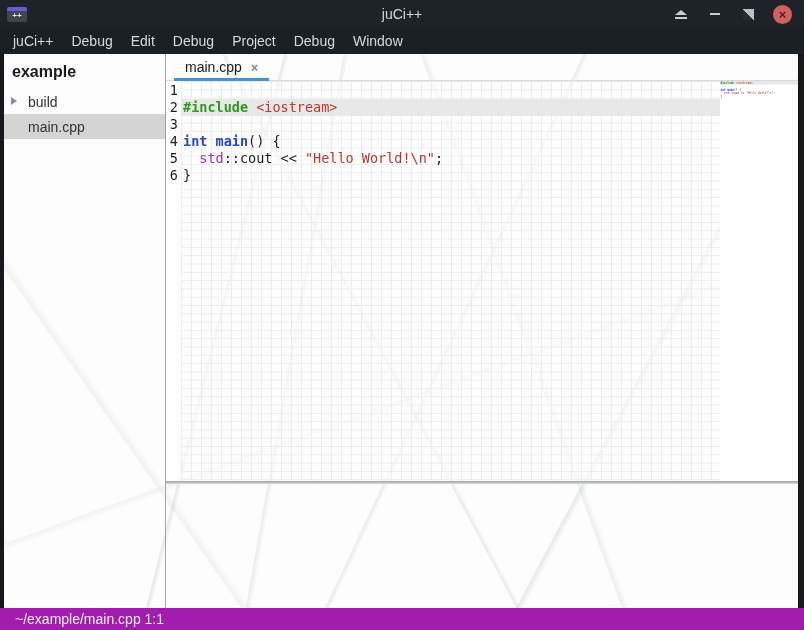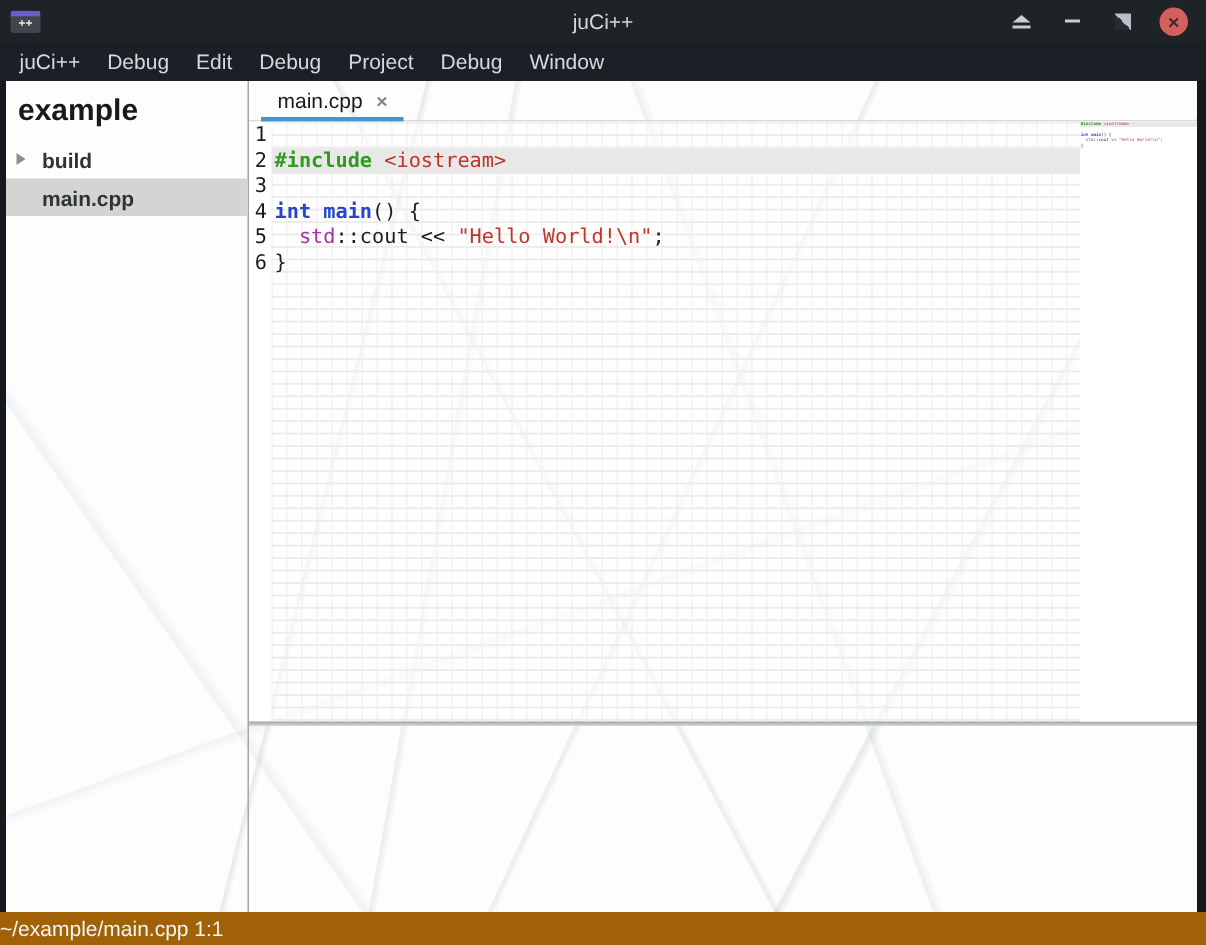--- a/index.html
+++ b/index.html
@@ -35,22 +35,22 @@
       linear-gradient(115deg, transparent 55%, rgba(187,194,199,.30) 55.15%, transparent 55.6%),
       linear-gradient(62deg, transparent 47%, rgba(187,194,199,.30) 47.15%, transparent 47.6%),
       linear-gradient(70deg, transparent 62%, rgba(187,194,199,.25) 62.15%, transparent 62.8%),
       linear-gradient(118deg, transparent 74%, rgba(180,188,194,.30) 74.2%, transparent 74.8%),
       linear-gradient(55deg, transparent 20%, rgba(195,201,206,.22) 20.2%, transparent 21%),
       linear-gradient(160deg, transparent 58%, rgba(195,201,206,.20) 58.2%, transparent 59%);
   }
 
   
   .sidebar { width:162px; flex:0 0 auto; border-right:1px solid #a3a6a8; position:relative; z-index:1; display:flex; flex-direction:column; padding-top:6px; }
-  .tree-header { font-size:20px; font-weight:bold; color:#17191b; padding:3px 8px 8px 8px; }
-  .tree-item { height:25px; display:flex; align-items:center; font-size:14px; color:#2e3436; position:relative; padding-left:24px;font-weight:bold; }
+  .tree-header { font-size:16px; font-weight:bold; color:#17191b; padding:3px 8px 8px 8px; }
+  .tree-item { height:25px; display:flex; align-items:center; font-size:14px; color:#2e3436; position:relative; padding-left:24px; }
   .tree-item.selected { background:#d4d4d4; }
   .expander { position:absolute; left:7px; top:8px; width:0; height:0; border-top:4px solid transparent; border-bottom:4px solid transparent; border-left:6px solid #8a8f93; }
 
   
   .main { flex:1 1 auto; display:flex; flex-direction:column; position:relative; z-index:1; min-width:0; }
   .tabbar { height:27px; flex:0 0 auto; border-bottom:1px solid #dadada; display:flex; align-items:stretch; }
   .tab { margin-left:8px; display:flex; align-items:center; gap:9px; padding:0 11px; position:relative; }
   .tab-label { font-size:14px; color:#17191b; }
   .tab-close { color:#82878b; font-size:13px; font-weight:bold; line-height:1; }
   .tab.active::after { content:""; position:absolute; left:0; right:0; bottom:-1px; height:3px; background:#4693d2; }
@@ -72,21 +72,21 @@
   .tok-ns   { color:#a332a3; }
   .tok-plain{ color:#1a1d1f; }
 
   .minimap { width:78px; flex:0 0 auto; background:#fff; overflow:hidden; position:relative; }
   .minimap-inner { transform:scale(0.21); transform-origin:0 0; width:372px; }
 
   .splitter { height:3px; flex:0 0 auto; background:linear-gradient(to bottom,#9fa3a5,#d8dbdc); }
   .output-panel { flex:1 1 auto; background:transparent; }
 
   
-  .statusbar { height:22px; flex:0 0 auto; background:#a16207; color:#f2f3f4; font-size:14px; display:flex; align-items:center; padding-left:0; }
+  .statusbar { height:22px; flex:0 0 auto; background:#a21caf; color:#f2f3f4; font-size:14px; display:flex; align-items:center; padding-left:15px; }
 </style>
 </head>
 <body>
 
 <div class="window">
 
   <div class="titlebar">
     <div class="app-icon">++</div>
     <div class="win-title">juCi++</div>
     <div class="controls">

